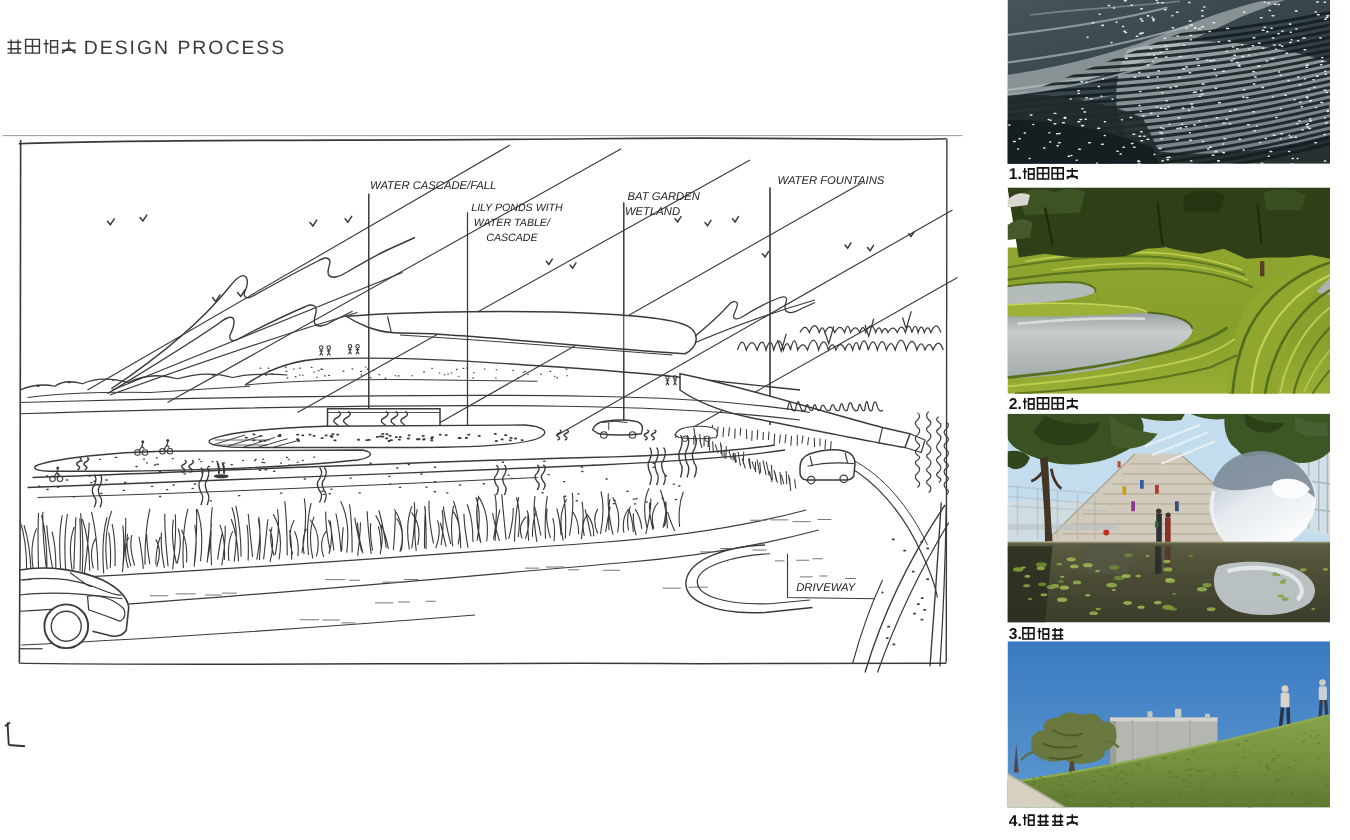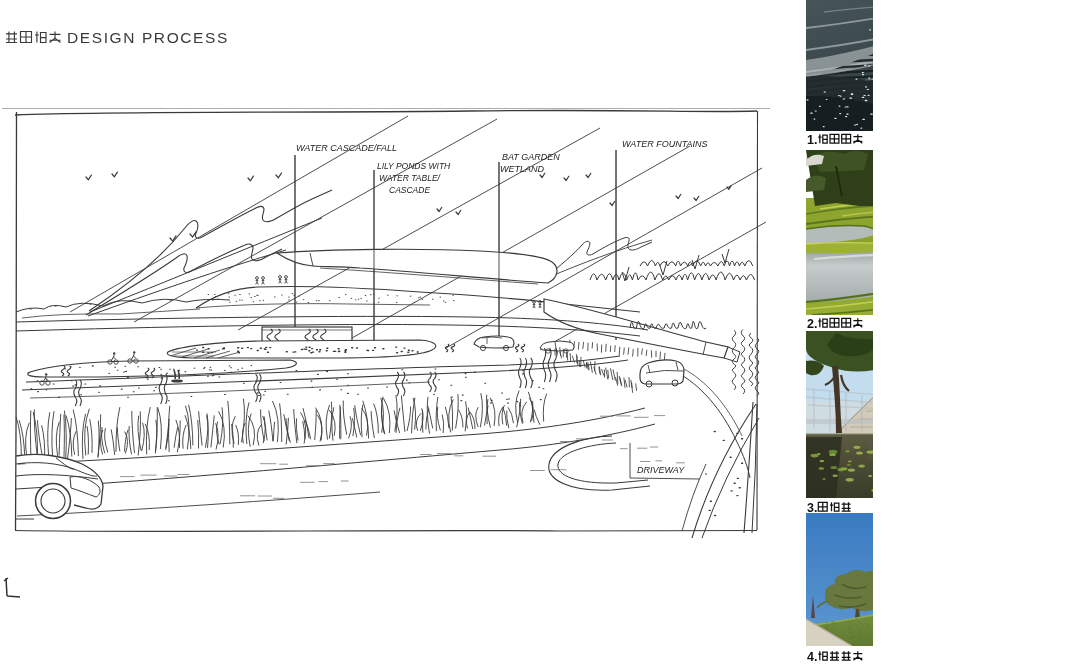--- a/index.html
+++ b/index.html
@@ -1,16 +1,16 @@
 <!DOCTYPE html>
 <html><head>
 <meta charset="utf-8">
 <style>
 html,body{margin:0;padding:0;background:#fff;}
-#page{position:relative;width:873px;height:672px;background:#fff;overflow:hidden;font-family:"Liberation Sans",sans-serif;}
+#page{position:relative;width:1080px;height:672px;background:#fff;overflow:hidden;font-family:"Liberation Sans",sans-serif;}
 </style>
 </head>
 <body>
 <div id="page">
 
 <svg style="position:absolute;left:0;top:0" width="320" height="60" viewBox="0 0 320 60">
 <path d="M6.0 33.8 H17.0 M6.0 39.0 H17.0 M8.9 31.5 V42.5 M14.4 31.5 V42.5 M6.0 42.5 H17.0" fill="none" stroke="#3a3a3a" stroke-width="1.15"></path>
       <path d="M20.5 31.5 H31.5 V42.5 H20.5 Z M20.5 37.0 H31.5 M26.0 31.5 V42.5" fill="none" stroke="#3a3a3a" stroke-width="1.15"></path>
       <path d="M36.9 31.5 V42.5 M35.0 35.0 H38.9 M40.5 32.5 H46.0 V42.5 H40.5 Z M40.5 37.6 H46.0" fill="none" stroke="#3a3a3a" stroke-width="1.15"></path>
       <path d="M49.5 34.4 H60.5 M55.0 31.5 V38.3 M55.0 38.3 L49.5 42.5 M55.0 38.3 L60.5 42.5 M49.5 40.2 H60.5" fill="none" stroke="#3a3a3a" stroke-width="1.15"></path>

